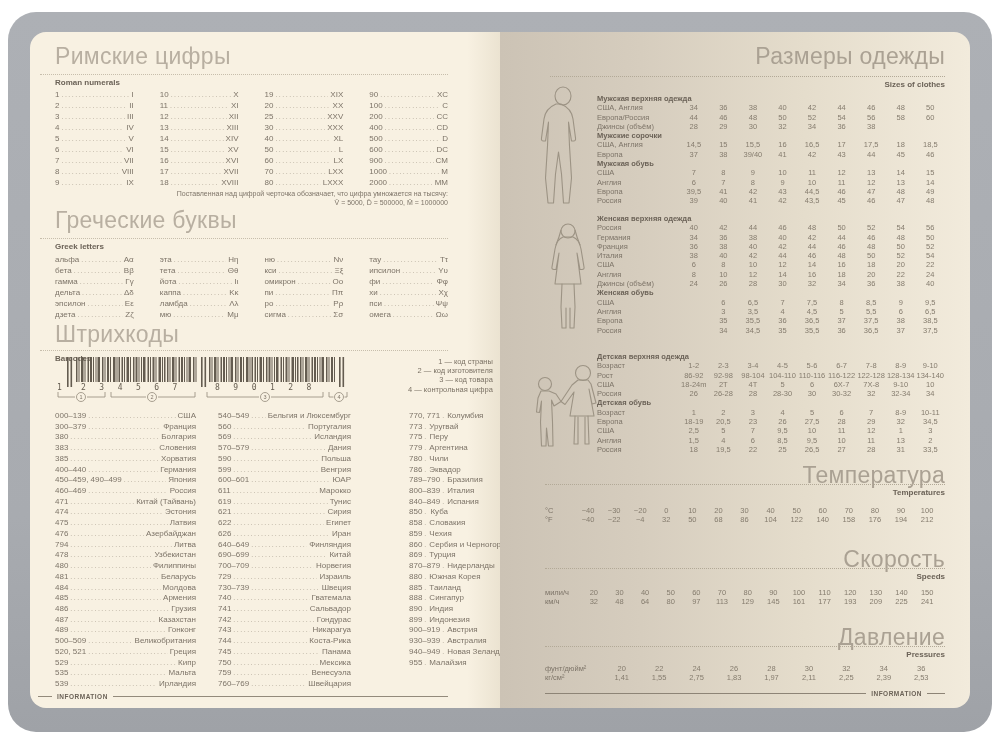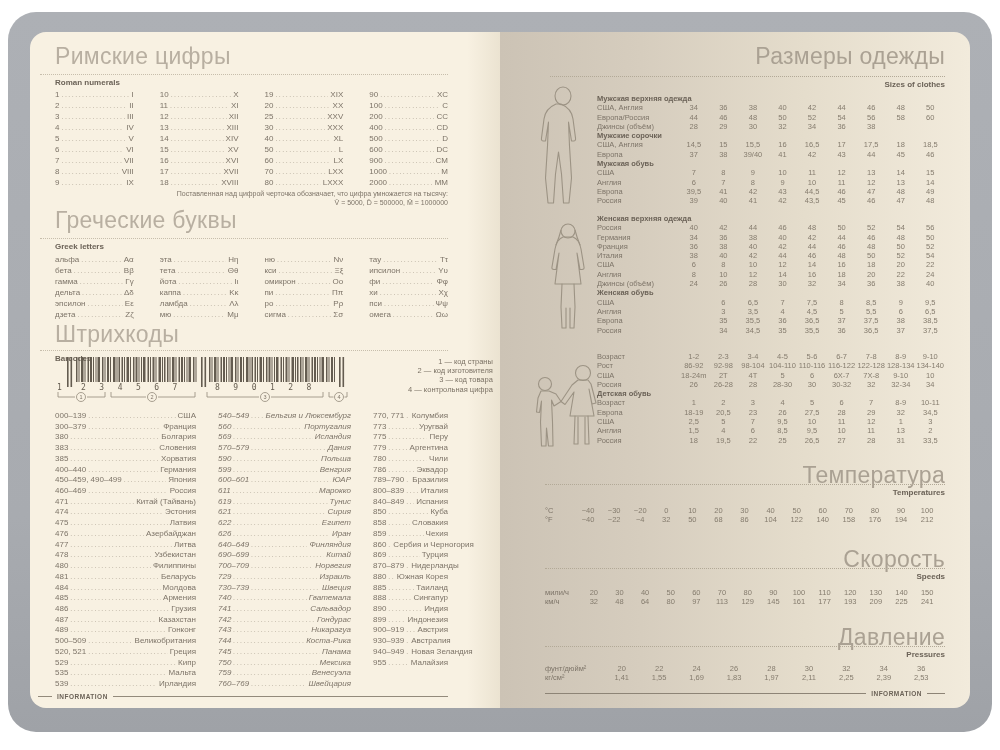--- a/index.html
+++ b/index.html
@@ -28,22 +28,22 @@
   .subtitle{position:absolute;font-size:8px;font-weight:bold;color:#6b6257;white-space:nowrap;}
   .page-right .subtitle{right:25px;text-align:right;}
 
   
   .pairgrid{position:absolute;display:flex;}
   .pair-col{min-width:0;}
   .roman .pair-col,.greek .pair-col{flex:1;}
   .roman,.greek{gap:26px;}
   .codes{gap:22px;}
   .codes .pair-col:nth-child(1){flex:0 0 141px;}
-  .codes .pair-col:nth-child(2){flex:0 0 133px;font-style:italic;}
-  .codes .pair-col:nth-child(3){flex:1;}
+  .codes .pair-col:nth-child(2){flex:0 0 133px;}
+  .codes .pair-col:nth-child(3){flex:1;margin-left:36px;}
   .pair-row{display:flex;align-items:baseline;height:11px;font-size:8px;color:#7d7468;white-space:nowrap;}
   .codes .pair-row{height:10.72px;}
   .pk,.pv{white-space:nowrap;}
   .dots{flex:1;min-width:3px;overflow:hidden;white-space:nowrap;color:#a89f8f;font-size:7px;letter-spacing:1.5px;margin:0 2px;}
   .dots::after{content:"....................................................................................";}
 
   .note{position:absolute;right:52px;text-align:right;font-size:7px;color:#7d7468;white-space:nowrap;}
 
   .legend{position:absolute;font-size:7.5px;color:#7b7265;text-align:right;}
   .legend-line{height:9.2px;white-space:nowrap;}
@@ -601,21 +601,21 @@
             <span class="pk">475</span>
             <span class="dots"></span>
             <span class="pv">Латвия</span>
           </div>
           <div class="pair-row">
             <span class="pk">476</span>
             <span class="dots"></span>
             <span class="pv">Азербайджан</span>
           </div>
           <div class="pair-row">
-            <span class="pk">477</span>
+            <span class="pk">794</span>
             <span class="dots"></span>
             <span class="pv">Литва</span>
           </div>
           <div class="pair-row">
             <span class="pk">478</span>
             <span class="dots"></span>
             <span class="pv">Узбекистан</span>
           </div>
           <div class="pair-row">
             <span class="pk">480</span>
@@ -1218,20 +1218,23 @@
           <span class="tcell">34,5</span>
           <span class="tcell">35</span>
           <span class="tcell">35,5</span>
           <span class="tcell">36</span>
           <span class="tcell">36,5</span>
           <span class="tcell">37</span>
           <span class="tcell">37,5</span>
         </div>
       </div>
     <div class="sizes-block" style="top:320px">
+        <div class="trow subhead">
+          <span class="tlabel">Детская верхняя одежда</span>
+        </div>
         <div class="trow">
           <span class="tlabel">Возраст</span>
           <span class="tcell">1-2</span>
           <span class="tcell">2-3</span>
           <span class="tcell">3-4</span>
           <span class="tcell">4-5</span>
           <span class="tcell">5-6</span>
           <span class="tcell">6-7</span>
           <span class="tcell">7-8</span>
           <span class="tcell">8-9</span>
@@ -1431,21 +1434,21 @@
           <span class="tcell">28</span>
           <span class="tcell">30</span>
           <span class="tcell">32</span>
           <span class="tcell">34</span>
           <span class="tcell">36</span>
         </div>
         <div class="trow">
           <span class="clabel">кг/см²</span>
           <span class="tcell">1,41</span>
           <span class="tcell">1,55</span>
-          <span class="tcell">1,69</span>
+          <span class="tcell">2,75</span>
           <span class="tcell">1,83</span>
           <span class="tcell">1,97</span>
           <span class="tcell">2,11</span>
           <span class="tcell">2,25</span>
           <span class="tcell">2,39</span>
           <span class="tcell">2,53</span>
         </div>
       </div>
 
     <div class="pfooter" style="left:45px;right:25px;top:658px">

